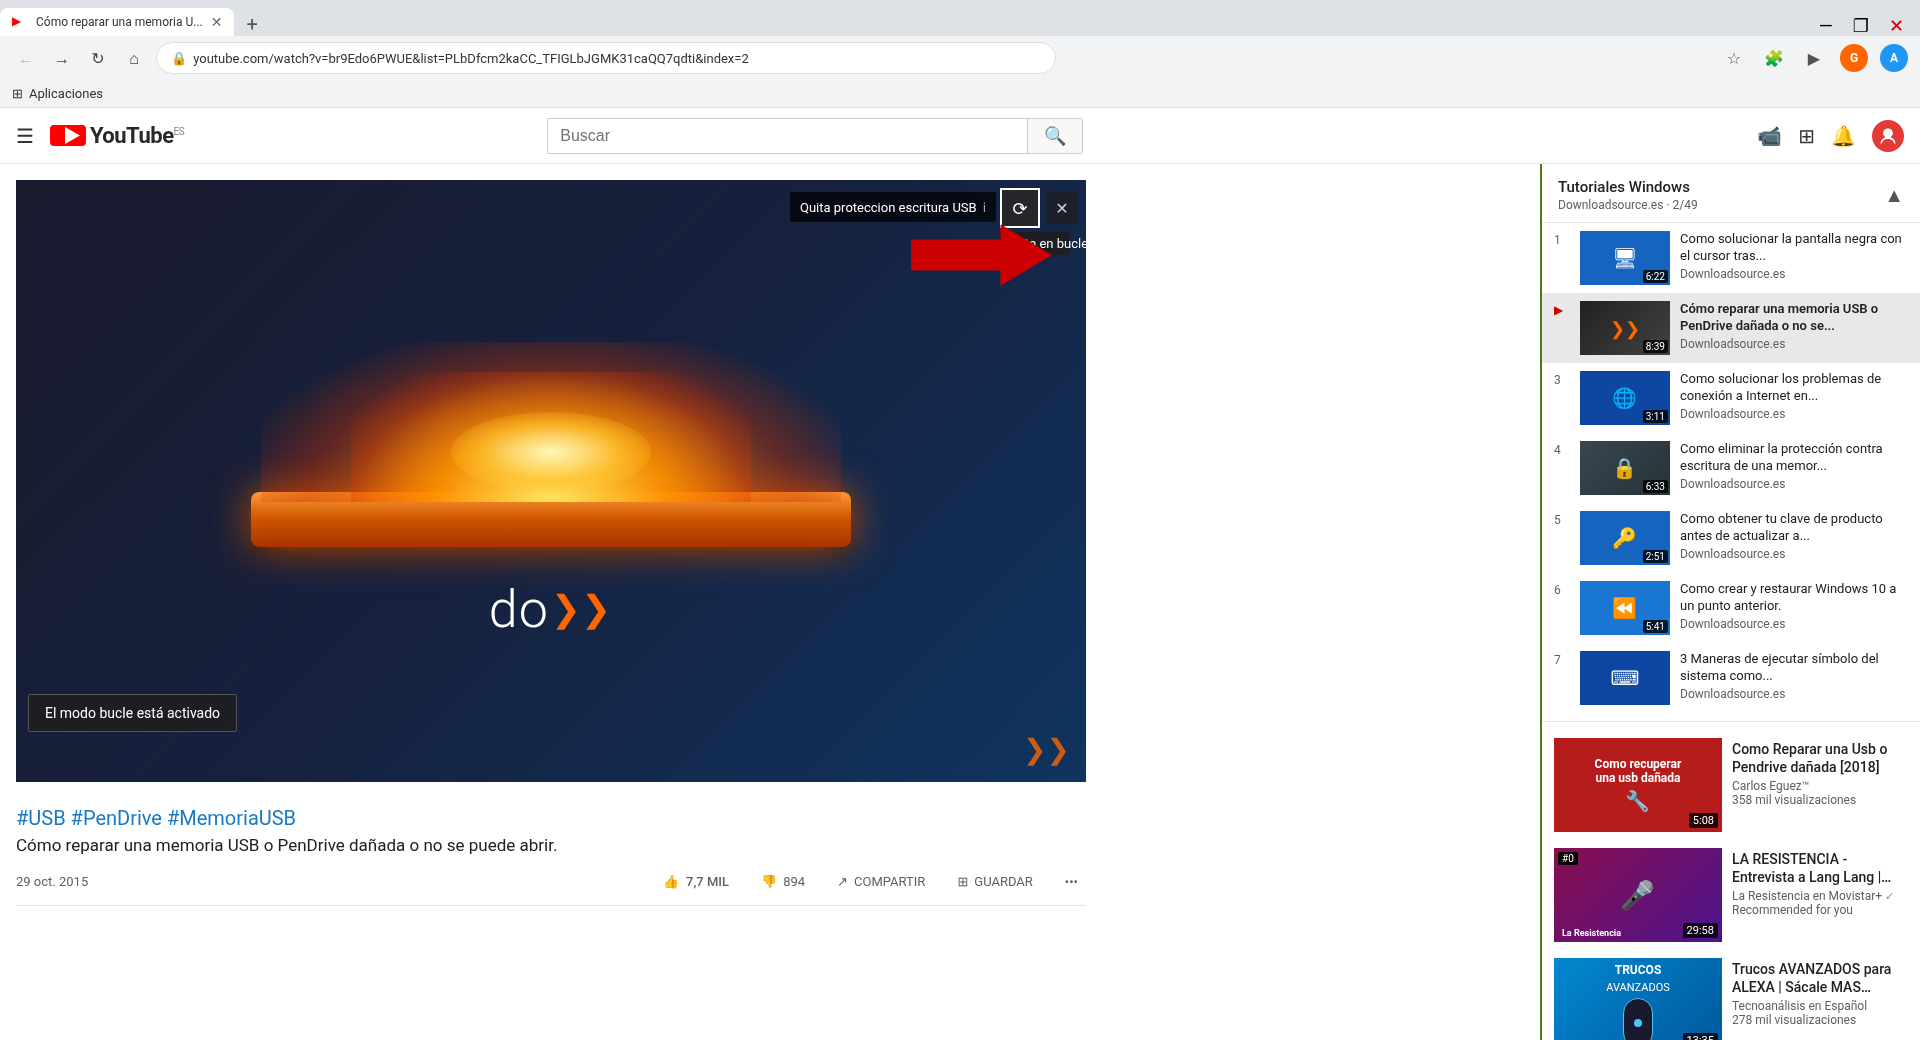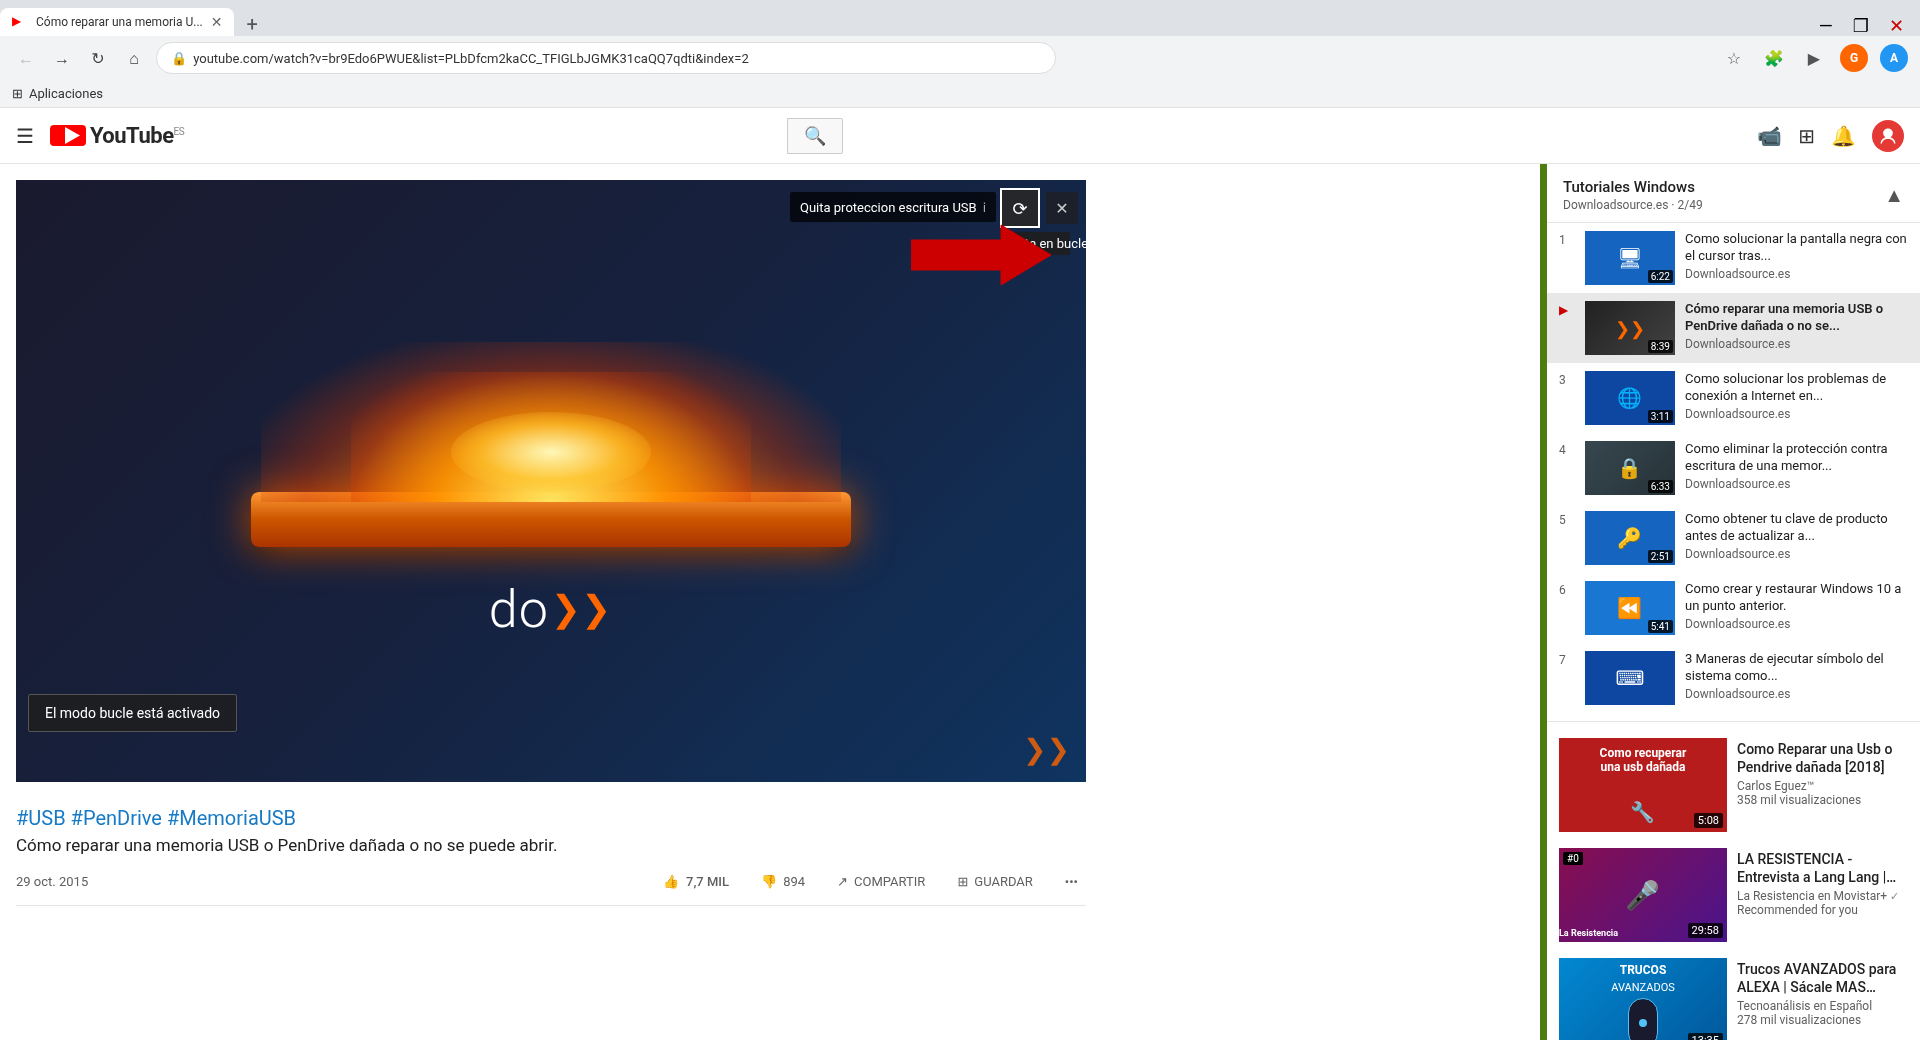--- a/index.html
+++ b/index.html
@@ -60,21 +60,21 @@
     .video-tags { margin-top: 12px; color: #167ac6; font-size: 20px; }
     .video-title-row { margin-top: 4px; display: flex; align-items: flex-start; justify-content: space-between; }
     .video-title { font-size: 18px; color: #212121; font-weight: normal; line-height: 1.4; }
     .video-actions-row { display: flex; align-items: center; margin-top: 10px; padding-bottom: 10px; border-bottom: 1px solid #e5e5e5; gap: 16px; }
     .video-meta { font-size: 13px; color: #606060; }
     .action-btn { display: flex; align-items: center; gap: 6px; color: #606060; cursor: pointer; font-size: 13px; padding: 6px 8px; }
     .action-sep { flex: 1; }
     .like-count { font-weight: 500; }
 
     
-    .sidebar { width: 380px; background: #fff; overflow-y: auto; border-left: 7px solid #4d7c0f; flex-shrink: 0; }
+    .sidebar { width: 380px; background: #fff; overflow-y: auto; border-left: 2px solid #4d7c0f; flex-shrink: 0; }
     .playlist-header { display: flex; align-items: center; justify-content: space-between; padding: 14px 16px 10px; border-bottom: 1px solid #e5e5e5; }
     .playlist-title-block { flex: 1; }
     .playlist-title { font-size: 15px; font-weight: 500; color: #212121; }
     .playlist-sub { font-size: 12px; color: #606060; margin-top: 2px; }
     .playlist-collapse { font-size: 20px; color: #555; cursor: pointer; }
     .playlist-items { }
     .playlist-item { display: flex; align-items: flex-start; padding: 8px 12px; gap: 10px; cursor: pointer; position: relative; }
     .playlist-item.active { background: #e8e8e8; }
     .item-num { font-size: 12px; color: #606060; min-width: 16px; margin-top: 2px; }
     .item-thumb { width: 90px; height: 54px; background: #ccc; flex-shrink: 0; position: relative; overflow: hidden; }
@@ -167,20 +167,21 @@
       <div class="yt-logo">
         <div class="yt-logo-icon">
           <svg width="24" height="17" viewBox="0 0 24 17">
             <polygon points="9,0 9,17 24,8.5" fill="white"></polygon>
           </svg>
         </div>
         <span class="yt-logo-text">YouTube<sup style="font-size:10px;color:#888;font-weight:normal;">ES</sup></span>
       </div>
     </div>
     <div class="yt-search">
+      <input class="search-input" type="text" placeholder="Buscar" style="">
       <button class="search-btn">
         <span>🔍</span>
       </button>
     </div>
     <div class="yt-header-right">
       <span class="yt-icon-btn">📹</span>
       <span class="yt-icon-btn">⊞</span>
       <span class="yt-icon-btn">🔔</span>
       <div style="width:32px;height:32px;border-radius:50%;background:#e53935;display:flex;align-items:center;justify-content:center;color:white;font-weight:bold;font-size:14px;cursor:pointer;">
         <svg width="18" height="18" viewBox="0 0 24 24" fill="white">
@@ -374,41 +375,41 @@
             <div class="item-title">3 Maneras de ejecutar símbolo del sistema como...</div>
             <div class="item-channel">Downloadsource.es</div>
           </div>
         </div>
       </div>
 
       <div class="sidebar-divider"></div>
 
       <div class="rec-item">
         <div class="rec-thumb thumb-red-usb" style="position:relative;">
-          <div style="width:100%;height:100%;display:flex;align-items:center;justify-content:space-between;flex-direction:column;gap:4px;padding:8px;">
+          <div style="width:100%;height:100%;display:flex;align-items:center;justify-content:center;flex-direction:column;gap:4px;padding:8px;">
             <div style="color:#fff;font-size:12px;font-weight:bold;text-align:center;">Como recuperar<br>una usb dañada</div>
             <div style="color:#ff4444;font-size:20px;">🔧</div>
           </div>
           <div class="rec-duration">5:08</div>
         </div>
         <div class="rec-info">
           <div class="rec-title">Como Reparar una Usb o Pendrive dañada [2018]</div>
           <div class="rec-channel">Carlos Eguez™</div>
           <div class="rec-views">358 mil visualizaciones</div>
         </div>
       </div>
 
       <div class="rec-item">
         <div class="rec-thumb thumb-stage" style="position:relative;">
           <div style="width:100%;height:100%;display:flex;align-items:center;justify-content:center;">
             <div style="color:#fff;font-size:28px;">🎤</div>
           </div>
           <div style="position:absolute;top:4px;left:4px;background:#000;color:#fff;font-size:10px;padding:1px 4px;border-radius:2px;">#0</div>
           <div class="rec-duration">29:58</div>
-          <div style="position:absolute;bottom:4px;left:0;color:#fff;font-size:9px;font-weight:bold;">La Resistencia</div>
+          <div style="position:absolute;bottom:4px;left:8px;color:#fff;font-size:9px;font-weight:bold;">La Resistencia</div>
         </div>
         <div class="rec-info">
           <div class="rec-title">LA RESISTENCIA - Entrevista a Lang Lang | #LaResistencia...</div>
           <div class="rec-channel">La Resistencia en Movistar+ <span class="verified-icon">✓</span></div>
           <div class="rec-views">Recommended for you</div>
         </div>
       </div>
 
       <div class="rec-item">
         <div class="rec-thumb thumb-alexa" style="position:relative;">

